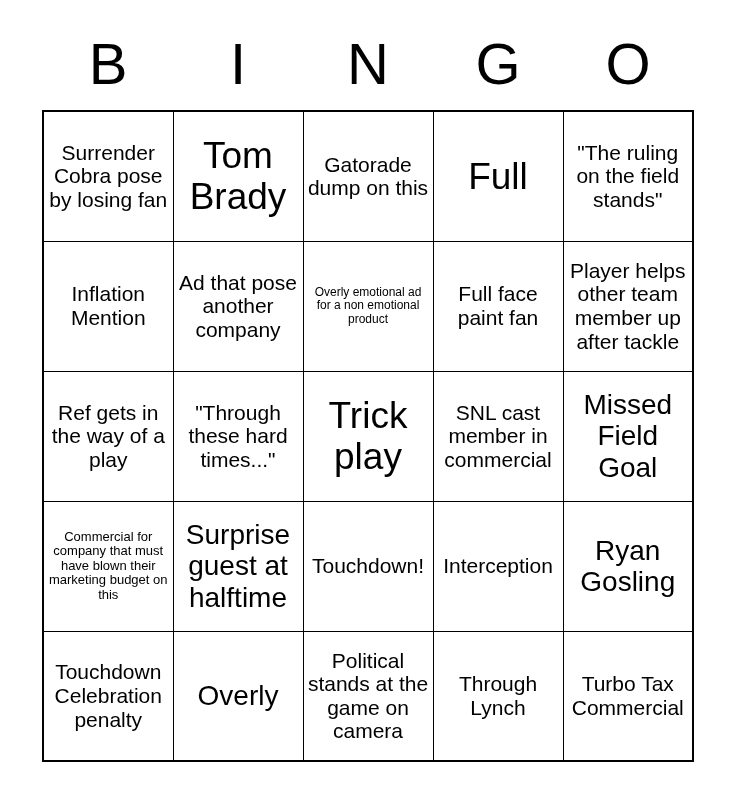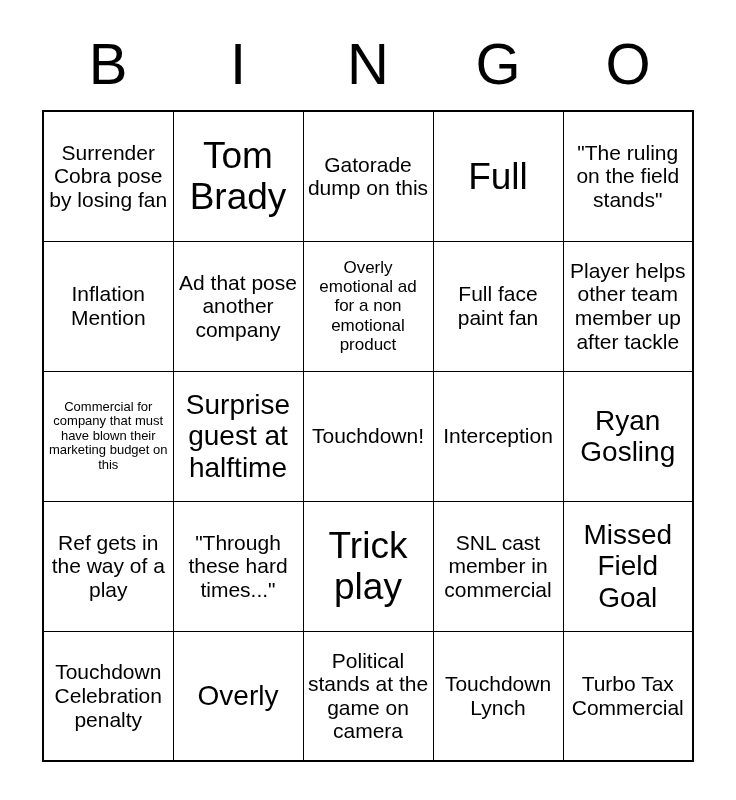--- a/index.html
+++ b/index.html
@@ -53,21 +53,21 @@
     box-sizing: border-box;
     line-height: 1.12;
     word-wrap: break-word;
     overflow-wrap: break-word;
     color: #000000;
   }
   .fs-xl  { font-size: 37px; }
   .fs-lg  { font-size: 28px; }
   .fs-md  { font-size: 21px; }
   .fs-sm  { font-size: 21px; }
-  .fs-xs  { font-size: 17px; }
+  .fs-xs  { font-size: 12px; }
   .fs-xxs { font-size: 13px; }
 </style>
 </head>
 <body>
 
 <div class="page">
 
   <div class="header">
     <div class="header-letter">B</div>
     <div class="header-letter">I</div>
@@ -86,36 +86,36 @@
         <td class="fs-sm">"The ruling on the field stands"</td>
       </tr>
       <tr>
         <td class="fs-md">Inflation Mention</td>
         <td class="fs-md">Ad that pose another company</td>
         <td class="fs-xs">Overly emotional ad for a non emotional product</td>
         <td class="fs-md">Full face paint fan</td>
         <td class="fs-sm">Player helps other team member up after tackle</td>
       </tr>
       <tr>
+        <td class="fs-md">Ref gets in the way of a play</td>
+        <td class="fs-md">"Through these hard times..."</td>
+        <td class="fs-xl">Trick play</td>
+        <td class="fs-sm">SNL cast member in commercial</td>
+        <td class="fs-lg">Missed Field Goal</td>
+      </tr>
+      <tr>
         <td class="fs-xxs">Commercial for company that must have blown their marketing budget on this</td>
         <td class="fs-lg">Surprise guest at halftime</td>
         <td class="fs-md">Touchdown!</td>
         <td class="fs-sm">Interception</td>
         <td class="fs-lg">Ryan Gosling</td>
       </tr>
       <tr>
-        <td class="fs-md">Ref gets in the way of a play</td>
-        <td class="fs-md">"Through these hard times..."</td>
-        <td class="fs-xl">Trick play</td>
-        <td class="fs-sm">SNL cast member in commercial</td>
-        <td class="fs-lg">Missed Field Goal</td>
-      </tr>
-      <tr>
         <td class="fs-sm">Touchdown Celebration penalty</td>
         <td class="fs-lg">Overly</td>
         <td class="fs-md">Political stands at the game on camera</td>
-        <td class="fs-md">Touchdown Lynch</td>
+        <td class="fs-md">Through Lynch</td>
         <td class="fs-sm">Turbo Tax Commercial</td>
       </tr>
     </tbody>
   </table>
 
 </div>
 
 </body></html>

